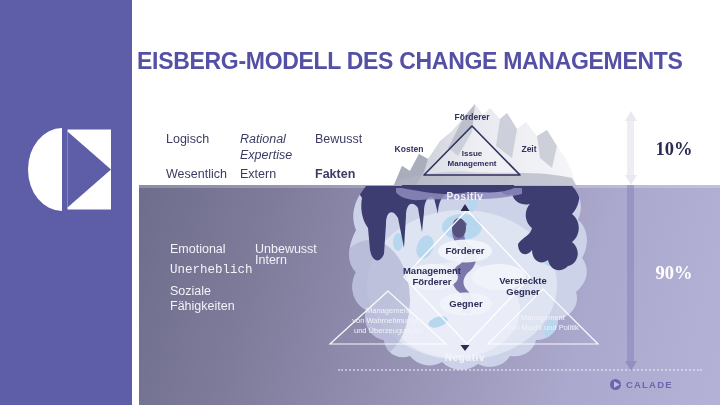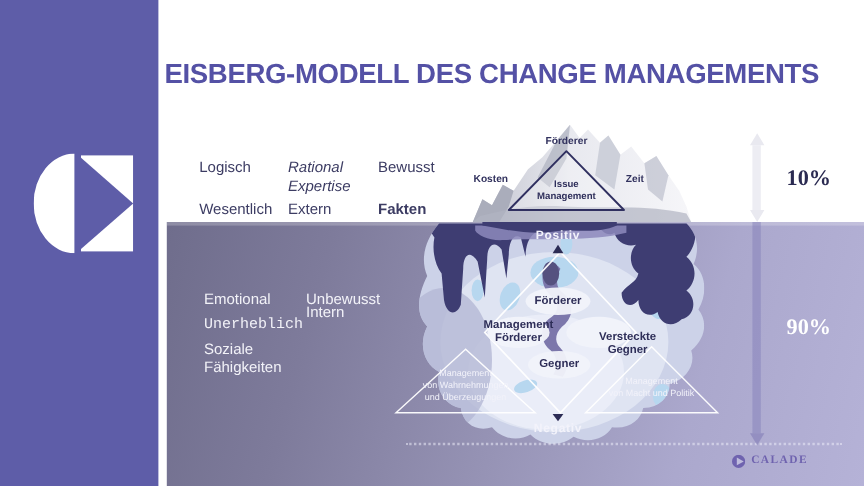--- a/index.html
+++ b/index.html
@@ -45,21 +45,21 @@
   .bar-below .shaft{height:176px;background:rgba(125,120,180,0.42);}
   .bar-below .tail{border-top:10px solid rgba(125,120,180,0.55);}
   .pct{position:absolute;width:70px;text-align:center;transform:translateX(-50%);
     font-size:18.5px;font-weight:700;font-family:Liberation Serif, serif;}
   .pct-above{left:674px;top:139px;color:#2B2B52;}
   .pct-below{left:674px;top:263px;color:#ffffff;}
   
   .dotted{position:absolute;left:338px;top:369px;width:364px;height:0;
     border-top:2px dotted rgba(235,235,248,0.55);}
   
-  .brand{position:absolute;left:610px;top:379px;display:flex;gap:5px;font-family:Liberation Serif, serif;}
+  .brand{position:absolute;left:610px;top:379px;display:flex;gap:5px;}
   .brand-text{font-size:9.5px;font-weight:700;letter-spacing:1.2px;color:#6F63AF;}
 </style>
 </head>
 <body>
 
 <div class="sidebar">
   <svg class="logo" viewBox="0 0 83 83">
     <path d="M34,0 A34 41.5 0 0 0 34,83 Z" fill="#ffffff"></path>
     <rect x="39.5" y="1.5" width="43.5" height="80" fill="#ffffff"></rect>
     <polygon points="39.5,3.5 83,41.5 39.5,79.5" fill="#5E5DA8"></polygon>

